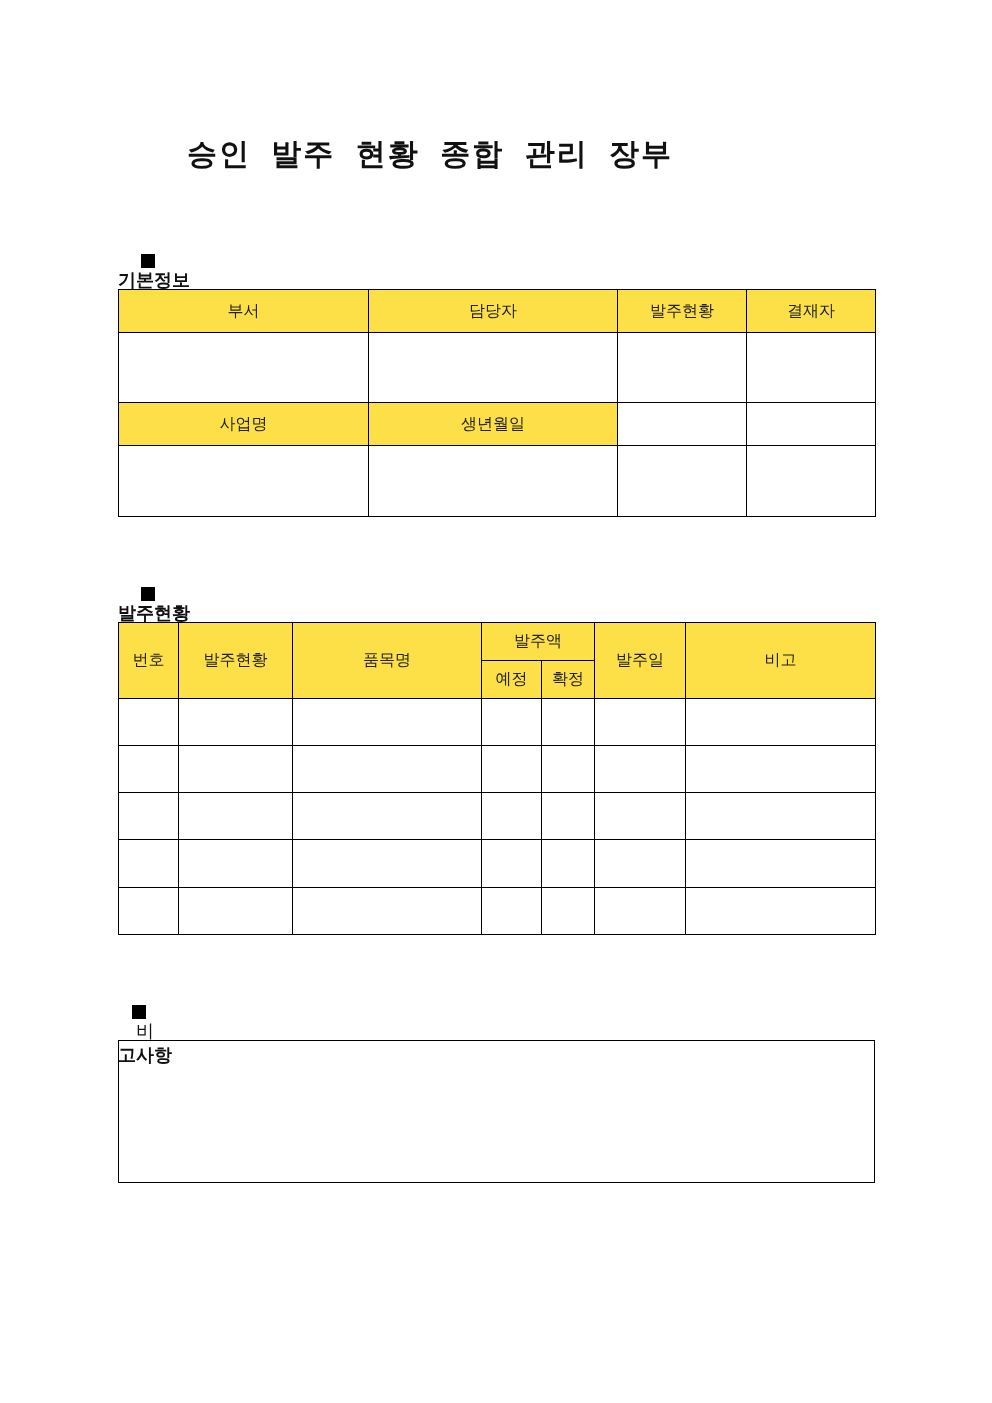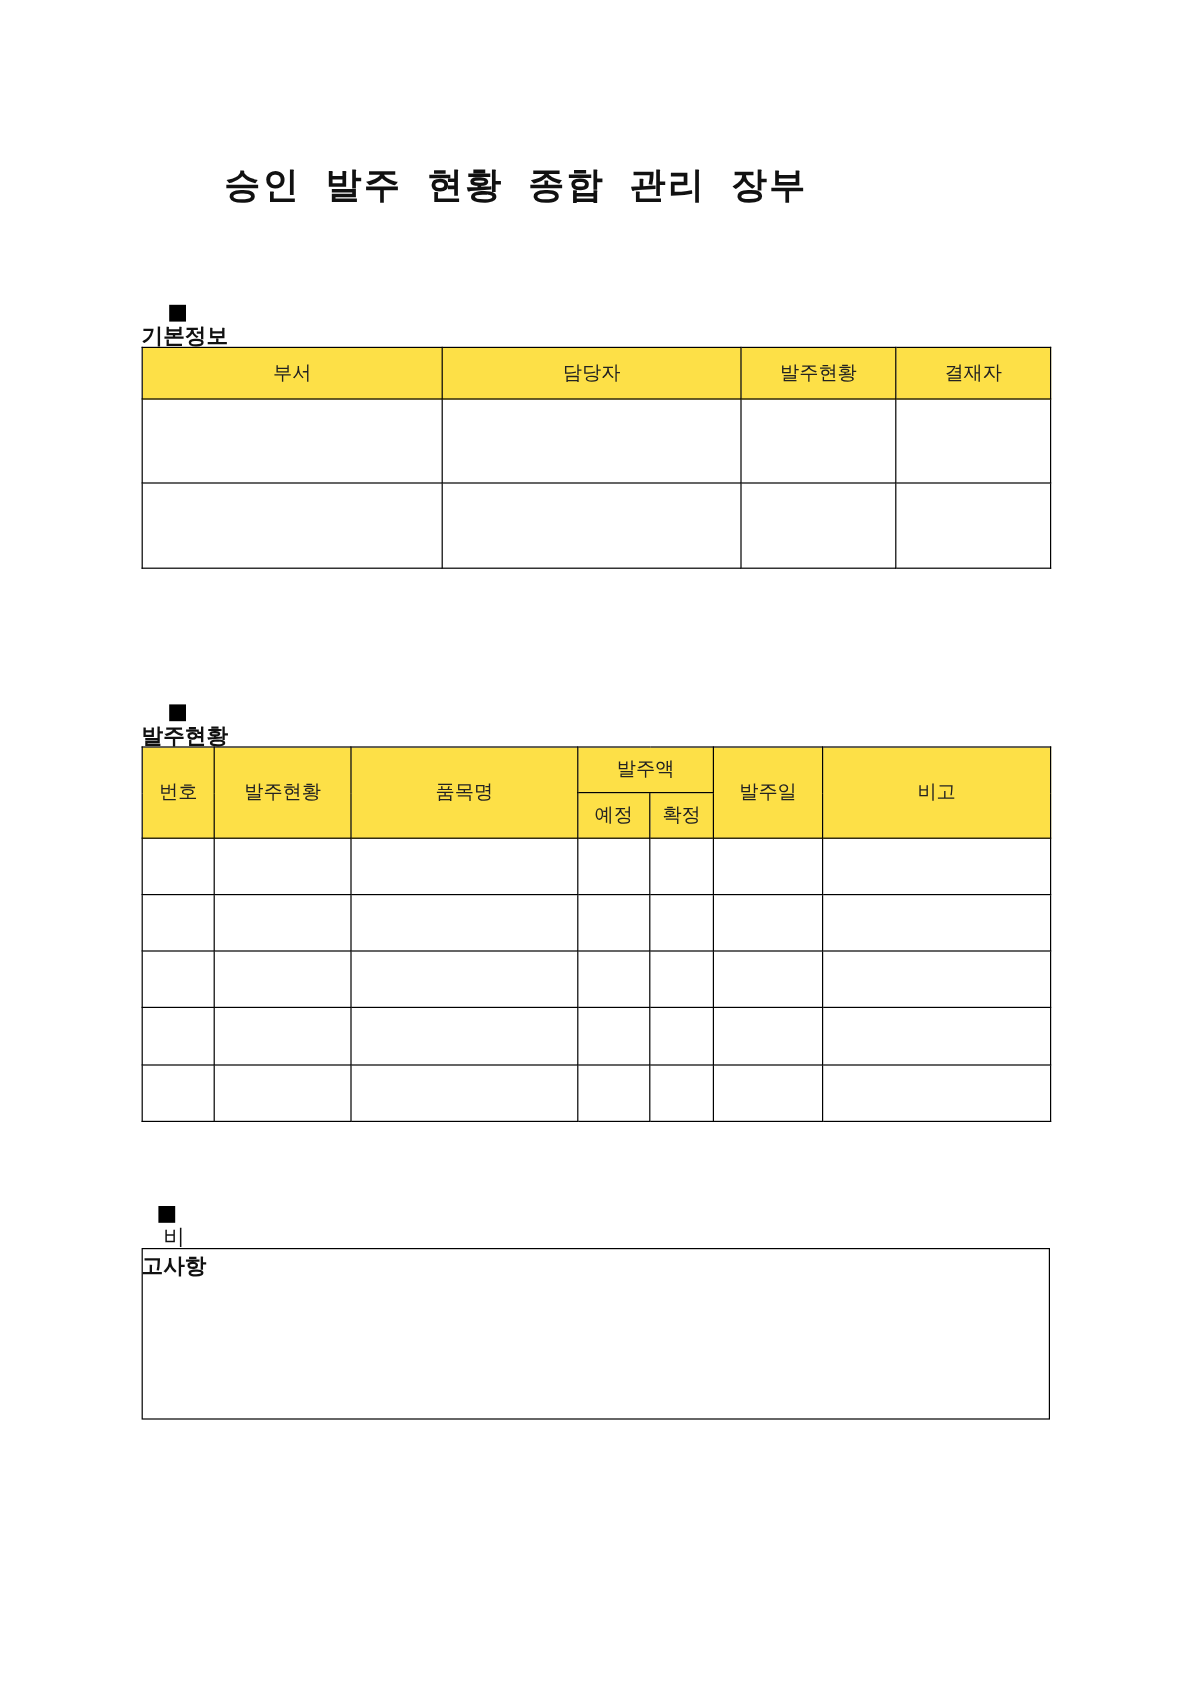--- a/index.html
+++ b/index.html
@@ -33,20 +33,26 @@
   <tbody>
       <tr style="height:43px;">
     <td class="hd">부서</td>
     <td class="hd">담당자</td>
     <td class="hd">발주현황</td>
     <td class="hd">결재자</td>
   </tr>
   <tr style="height:70px;">
     <td></td>
     <td></td>
+    <td></td>
+    <td></td>
+  </tr>
+  <tr style="height:43px;">
+    <td class="hd">사업명</td>
+    <td class="hd">생년월일</td>
     <td></td>
     <td></td>
   </tr>
   <tr style="height:71px;">
     <td></td>
     <td></td>
     <td></td>
     <td></td>
   </tr>
 </tbody>

